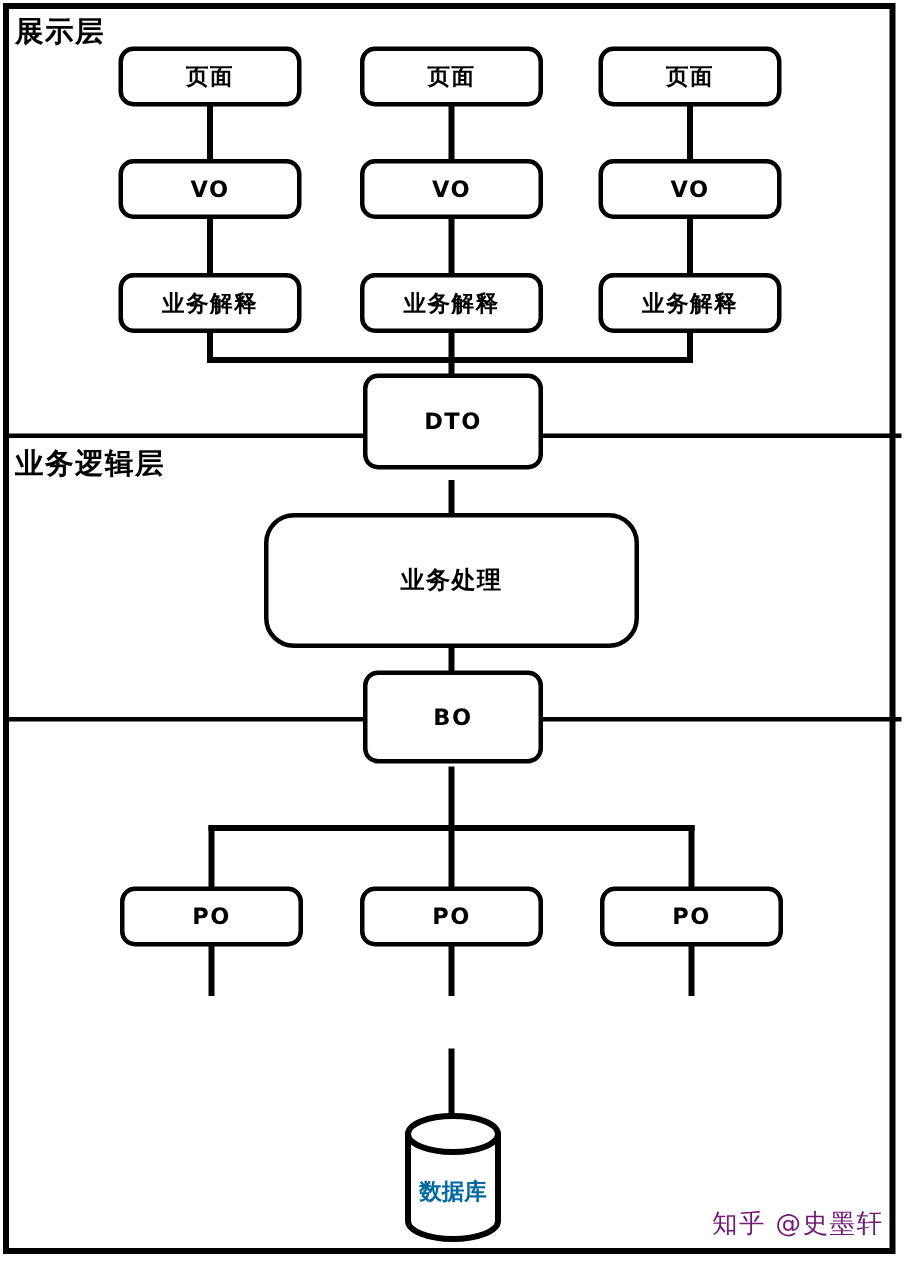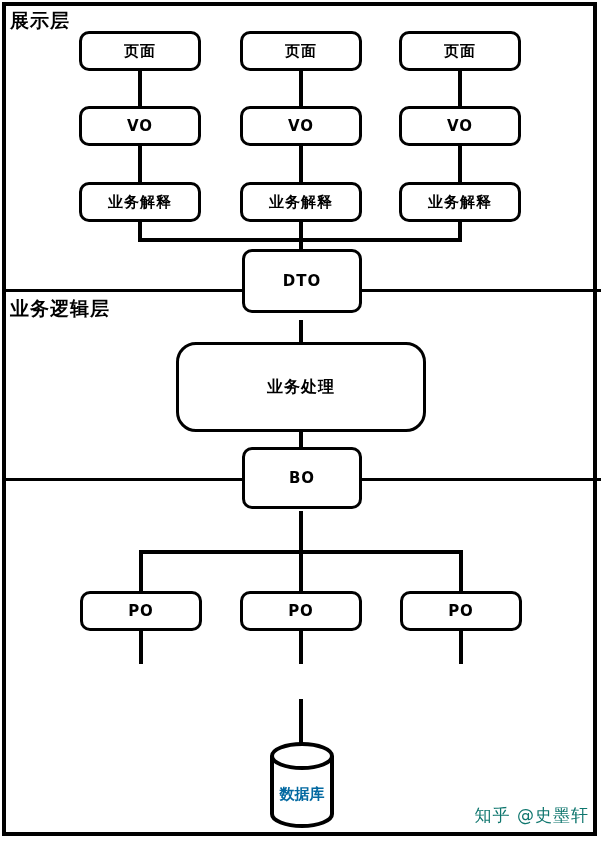--- a/index.html
+++ b/index.html
@@ -35,21 +35,21 @@
   }
   .node.big{border-radius:20px;font-size:16px;}
   .node.wide{border-radius:9px;}
   .cyl-wrap{position:absolute;}
   .cyl-label{
     position:absolute;left:0;top:44px;width:100%;
     text-align:center;font-size:15px;font-weight:600;color:#0369a1;
   }
   .watermark{
     position:absolute;right:14px;top:804px;
-    font-size:17px;color:#0f766e;letter-spacing:1px;
+    font-size:17px;color:#701a75;letter-spacing:1px;
   }
 </style>
 </head>
 <body>
 
 <div id="canvas">
 
   <div class="divider" style="top:289px"></div>
   <div class="divider" style="top:478px"></div>
 

